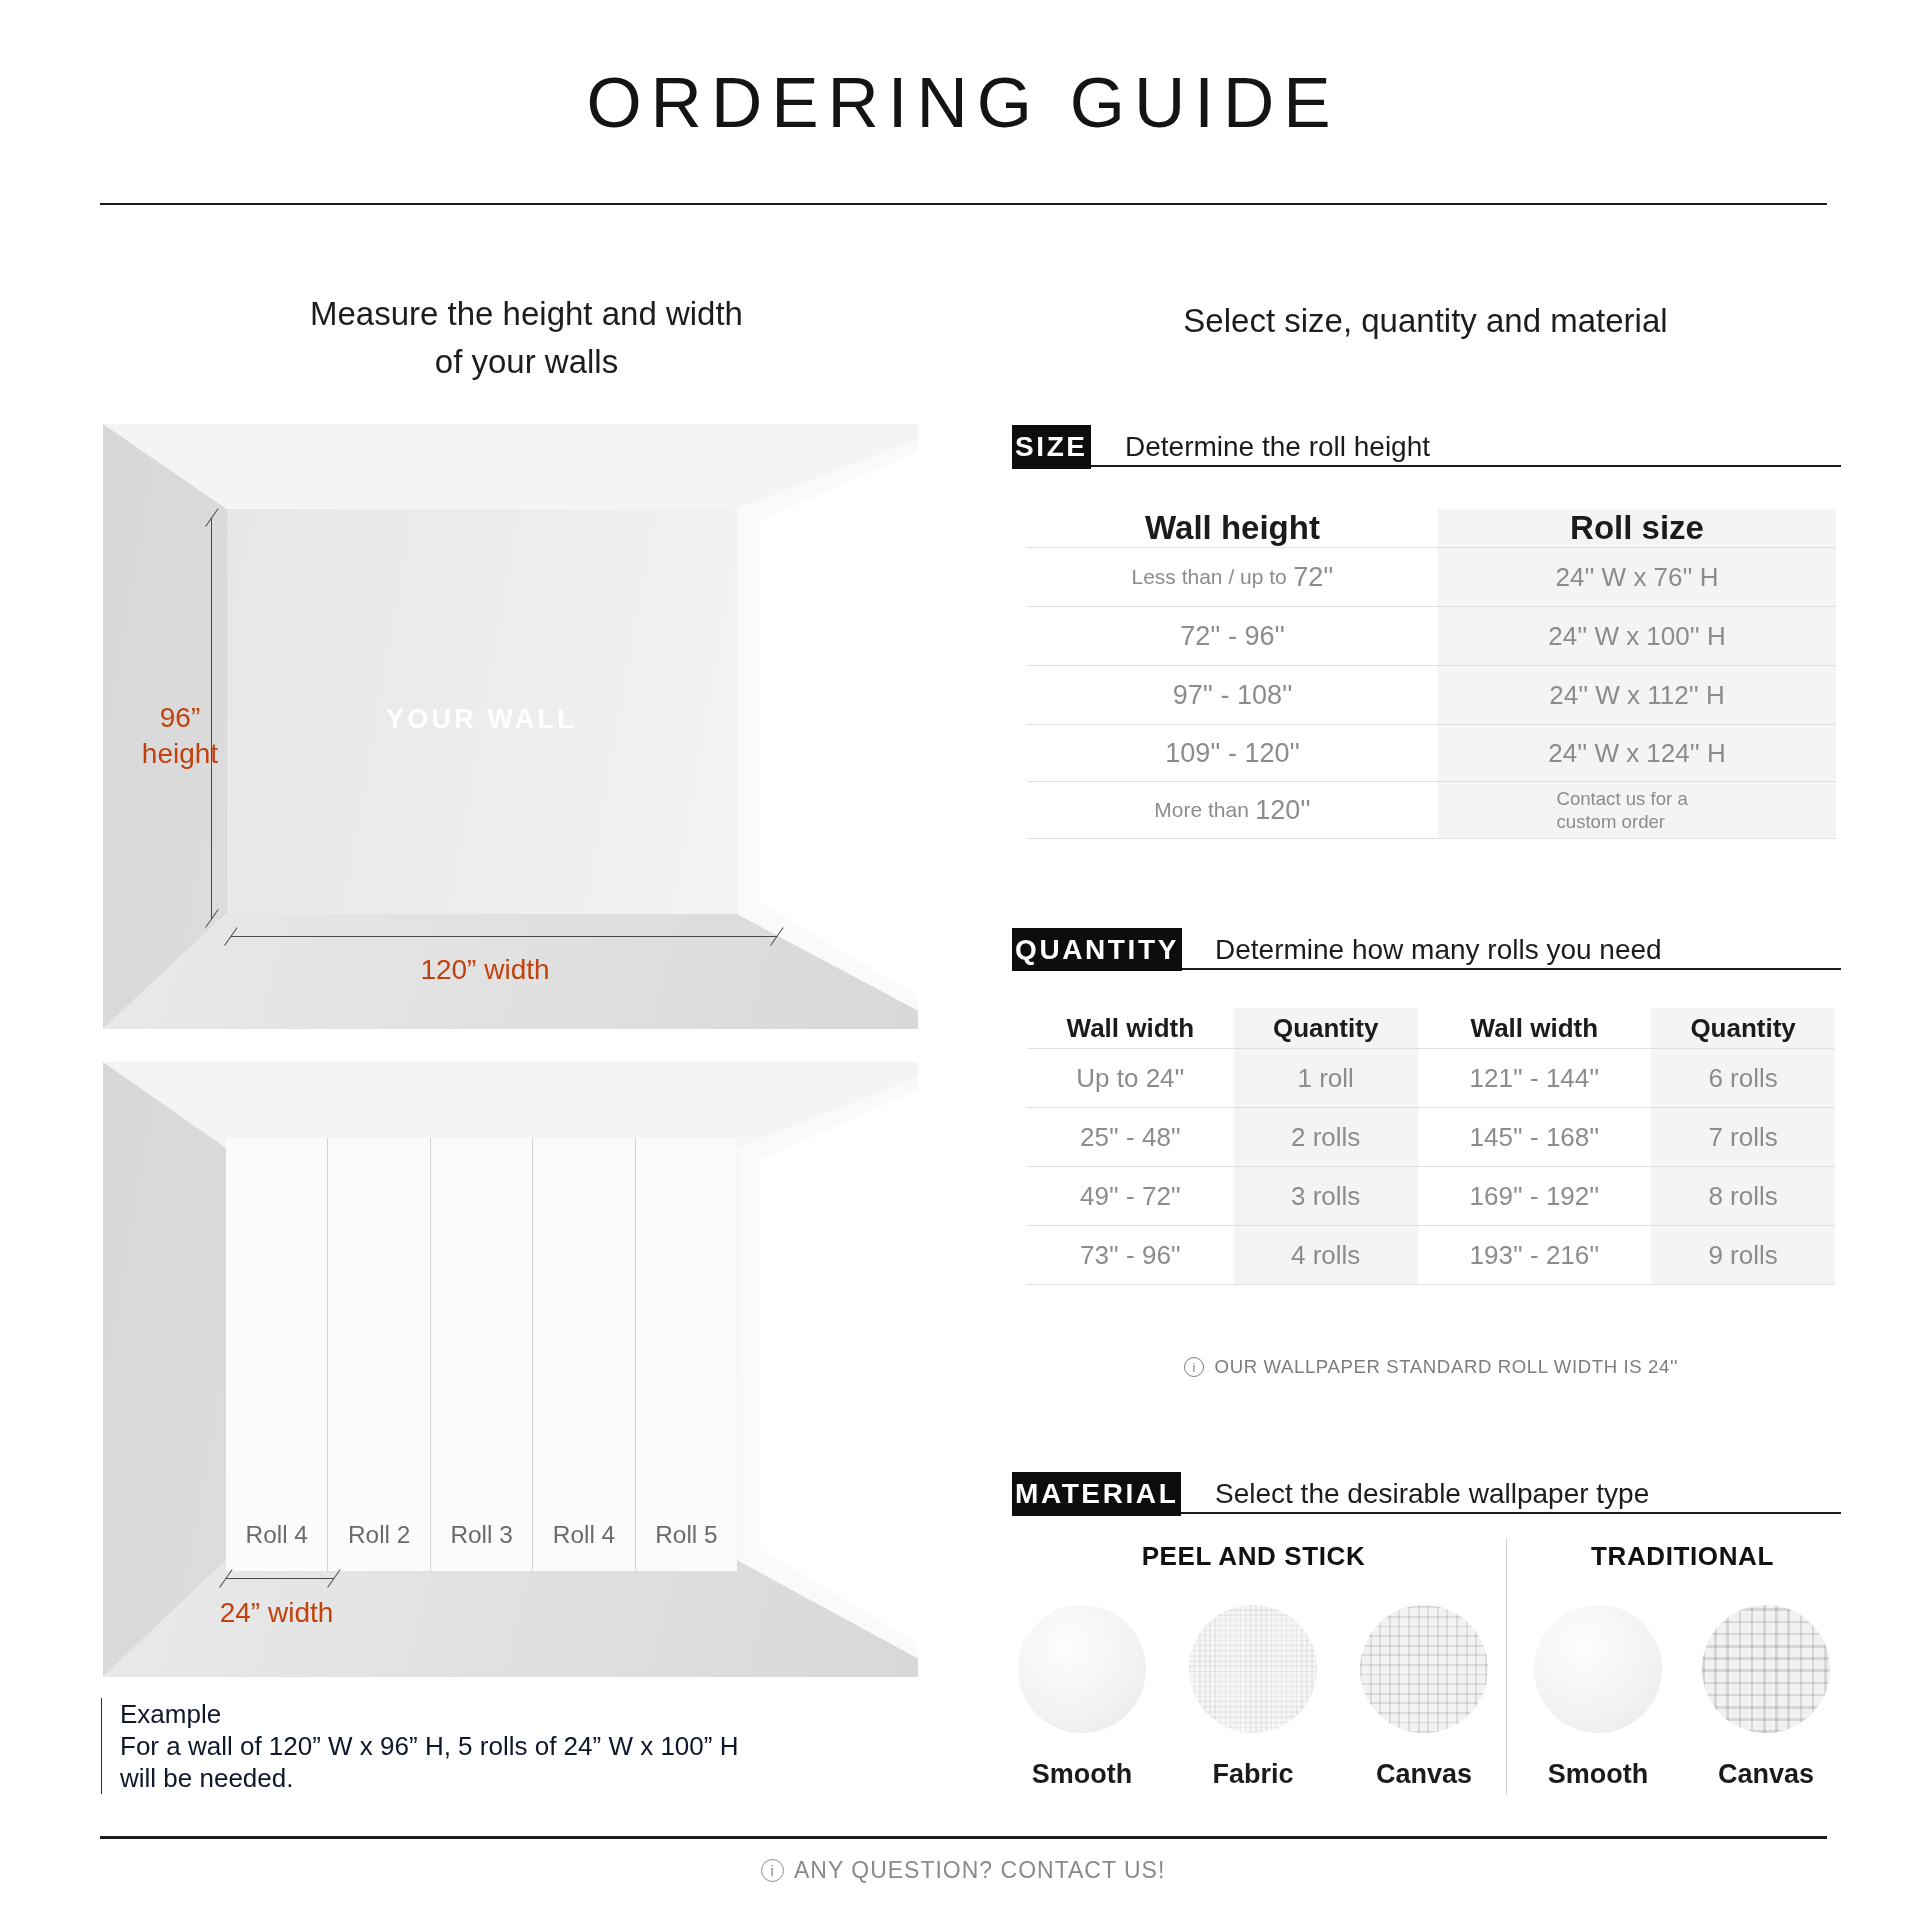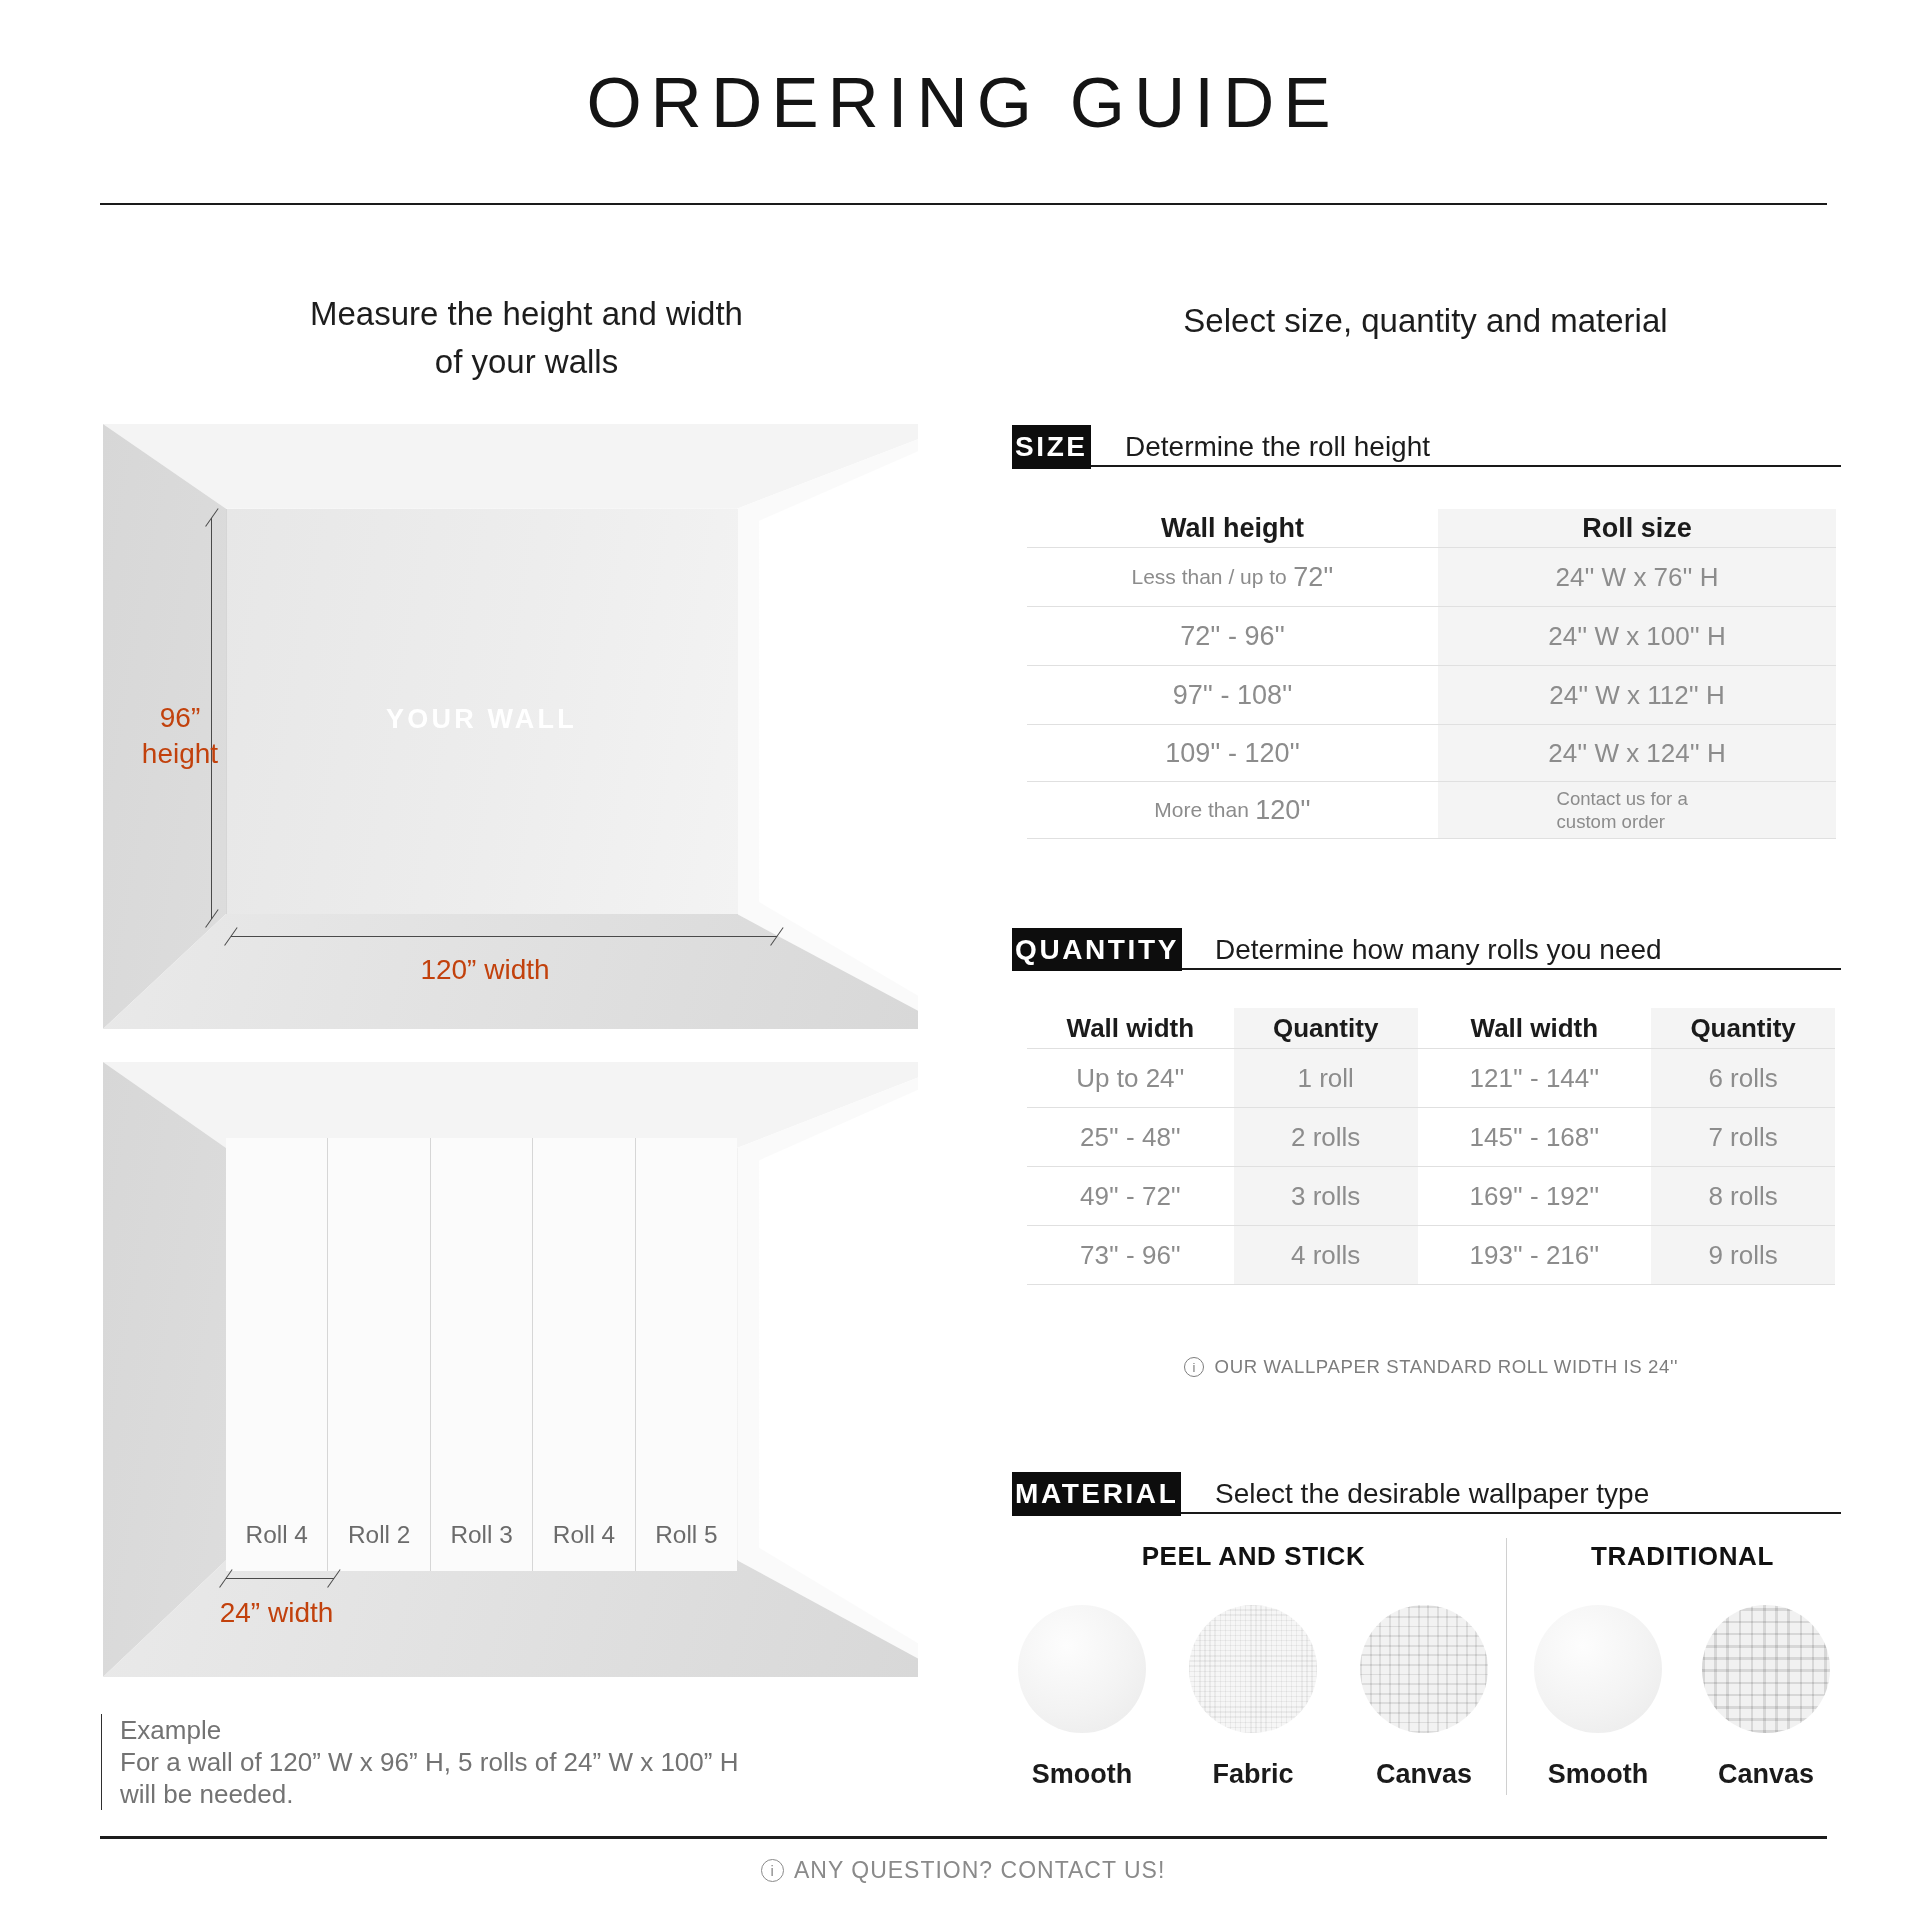--- a/index.html
+++ b/index.html
@@ -46,35 +46,35 @@
   .tick{position:absolute;width:22px;height:1.3px;background:#4a4a4a;transform:rotate(-55deg);}
 
   .strips{position:absolute;left:15.1%;top:12.3%;width:62.7%;height:70.5%;display:flex;}
   .strip{flex:1;position:relative;background:#fbfbfb;border-right:1.9px solid #d6d6d6;}
   .strip:last-child{border-right:none;}
   .strip .roll-label{position:absolute;bottom:22px;left:0;width:100%;text-align:center;
                      font-size:24.4px;color:#6b6b6b;}
 
   
   .example{position:absolute;left:101px;top:1698px;border-left:1.9px solid #2f2f2f;
-           padding-left:18px;font-size:26px;line-height:32px;color:#737373;margin-top:16px;}
+           padding-left:18px;font-size:26px;line-height:32px;color:#0f172a;}
 
   
   .badge{position:absolute;left:1012px;height:44px;background:#0d0d0d;color:#ffffff;
          display:flex;align-items:center;justify-content:center;padding:0 3px;
          font-size:28px;font-weight:600;letter-spacing:2.6px;z-index:2;}
   .section-sub{position:absolute;height:44px;display:flex;align-items:center;
                font-size:28px;color:#1c1c1c;}
   .section-line{position:absolute;left:1012px;width:829px;height:1.9px;background:#191919;z-index:1;}
 
   
   .table{position:absolute;left:1027px;}
   .t-row{display:flex;border-bottom:1.3px solid #e0e0e0;}
   .t-cell{display:flex;align-items:center;justify-content:center;}
-  .t-head{font-size:27px;font-weight:700;color:#1b1b1b;}
+  .t-head{font-size:33px;font-weight:700;color:#1b1b1b;}
   .t-body{font-size:26px;color:#8c8c8c;}
   .shaded{background:#f4f4f4;}
   .pre{font-size:21px;margin-right:6.4px;}
   .pre:empty{display:none;}
   .num{font-size:27px;}
   .small-wrap{font-size:18.6px;line-height:23px;text-align:left;width:161px;}
 
   
   .note-row{position:absolute;display:flex;align-items:center;justify-content:center;gap:10.3px;
             color:#7d7d7d;}

